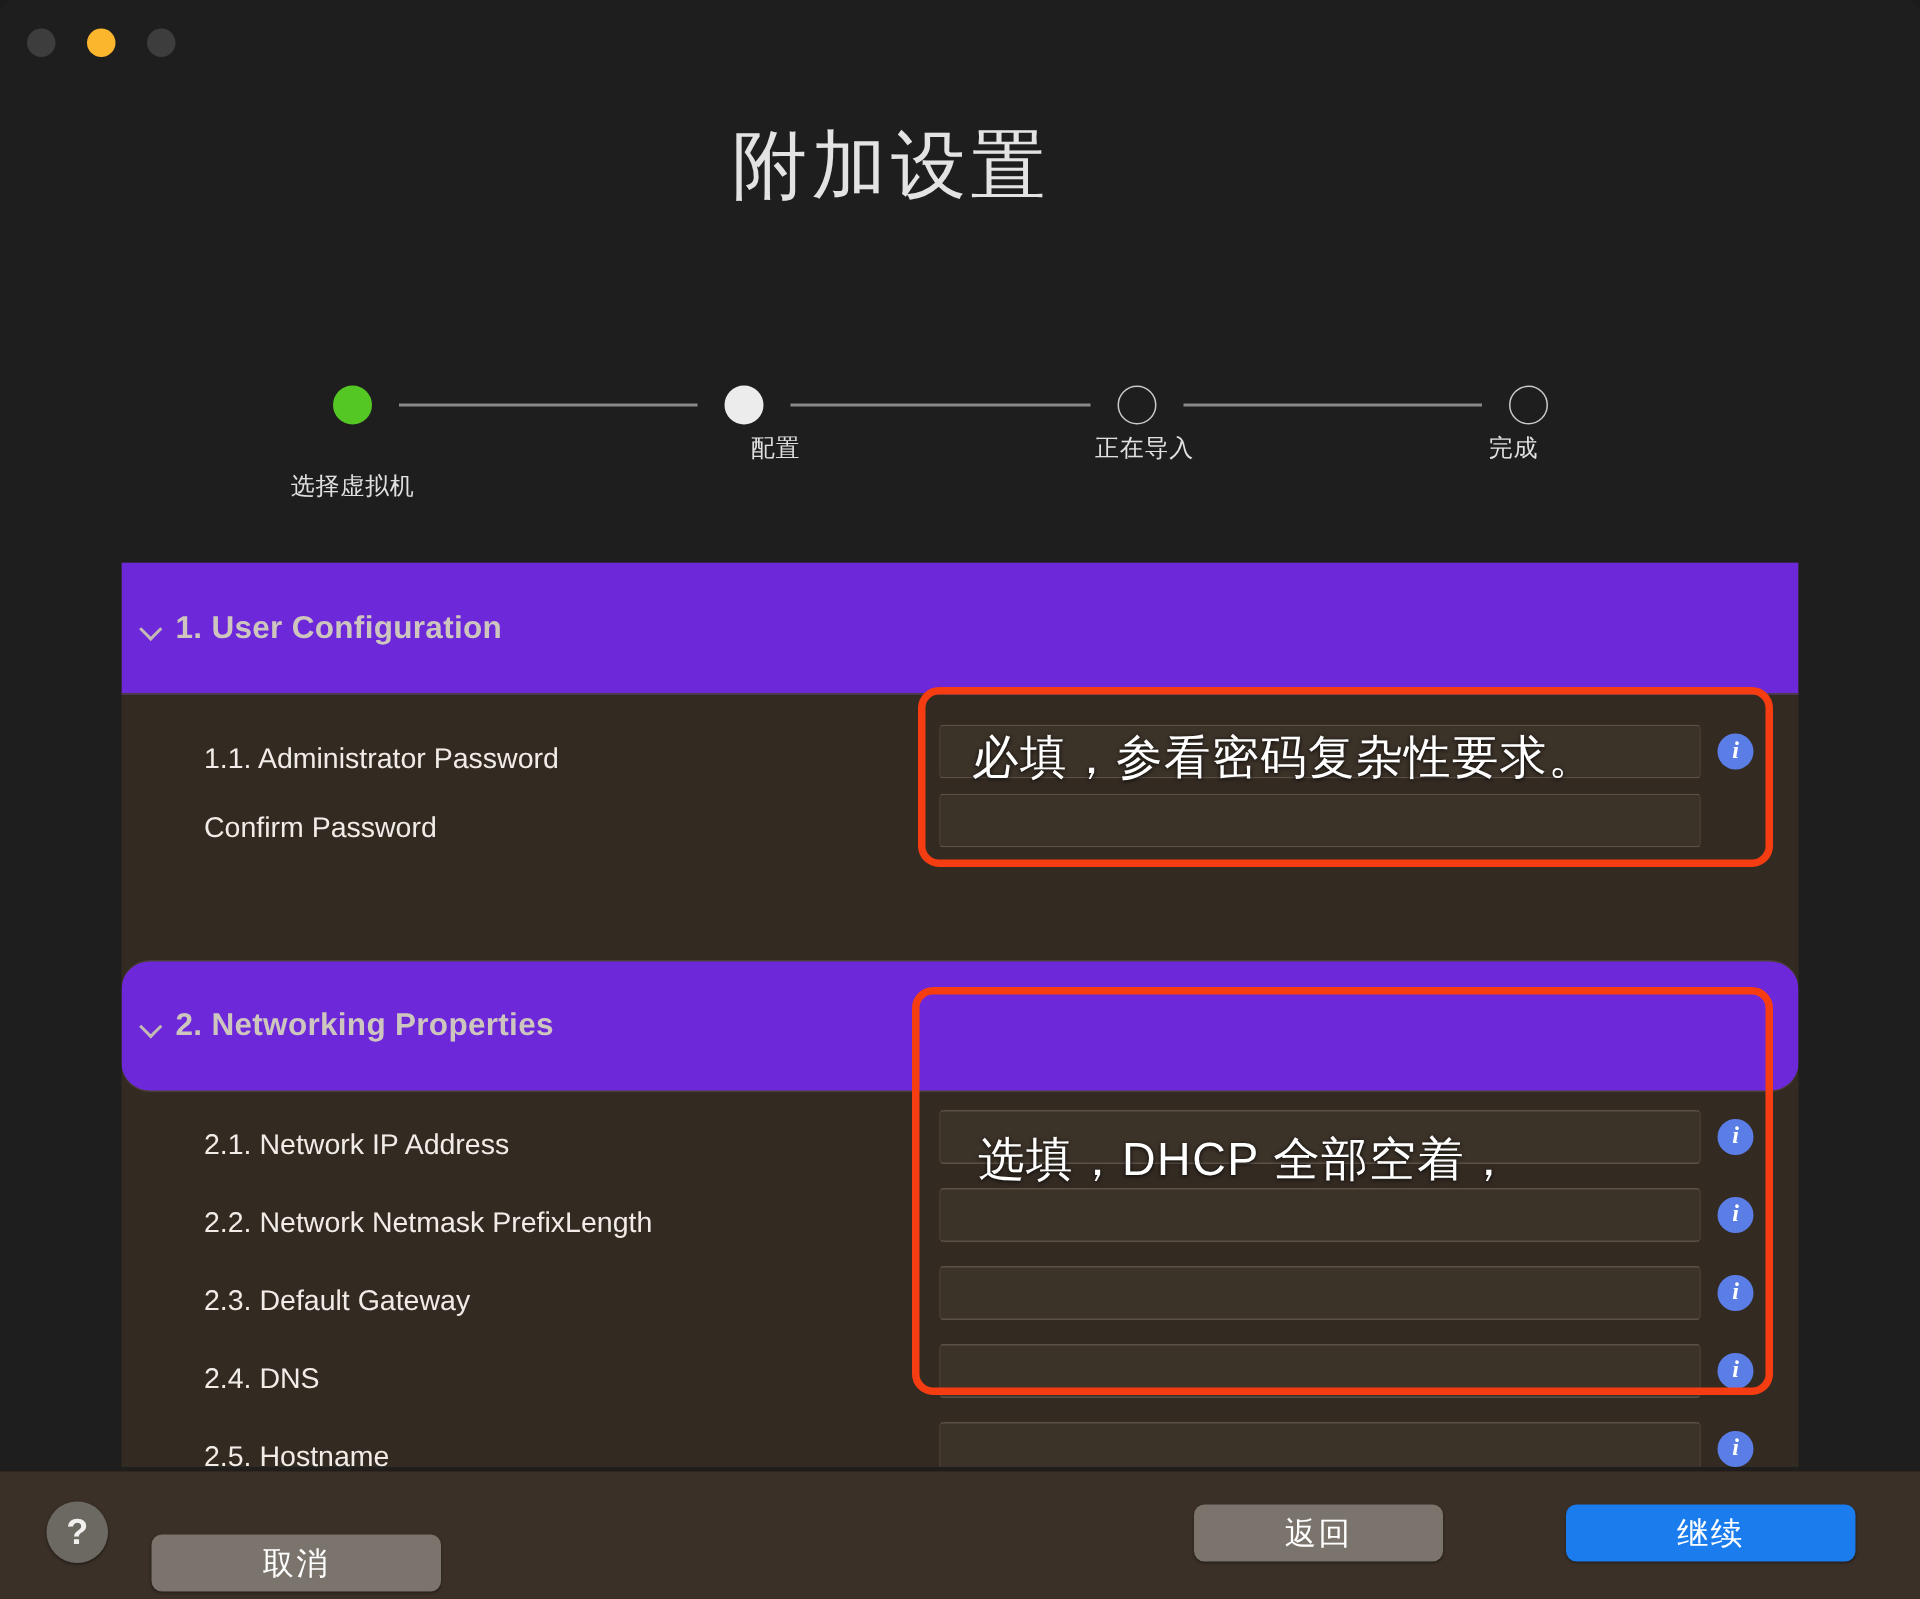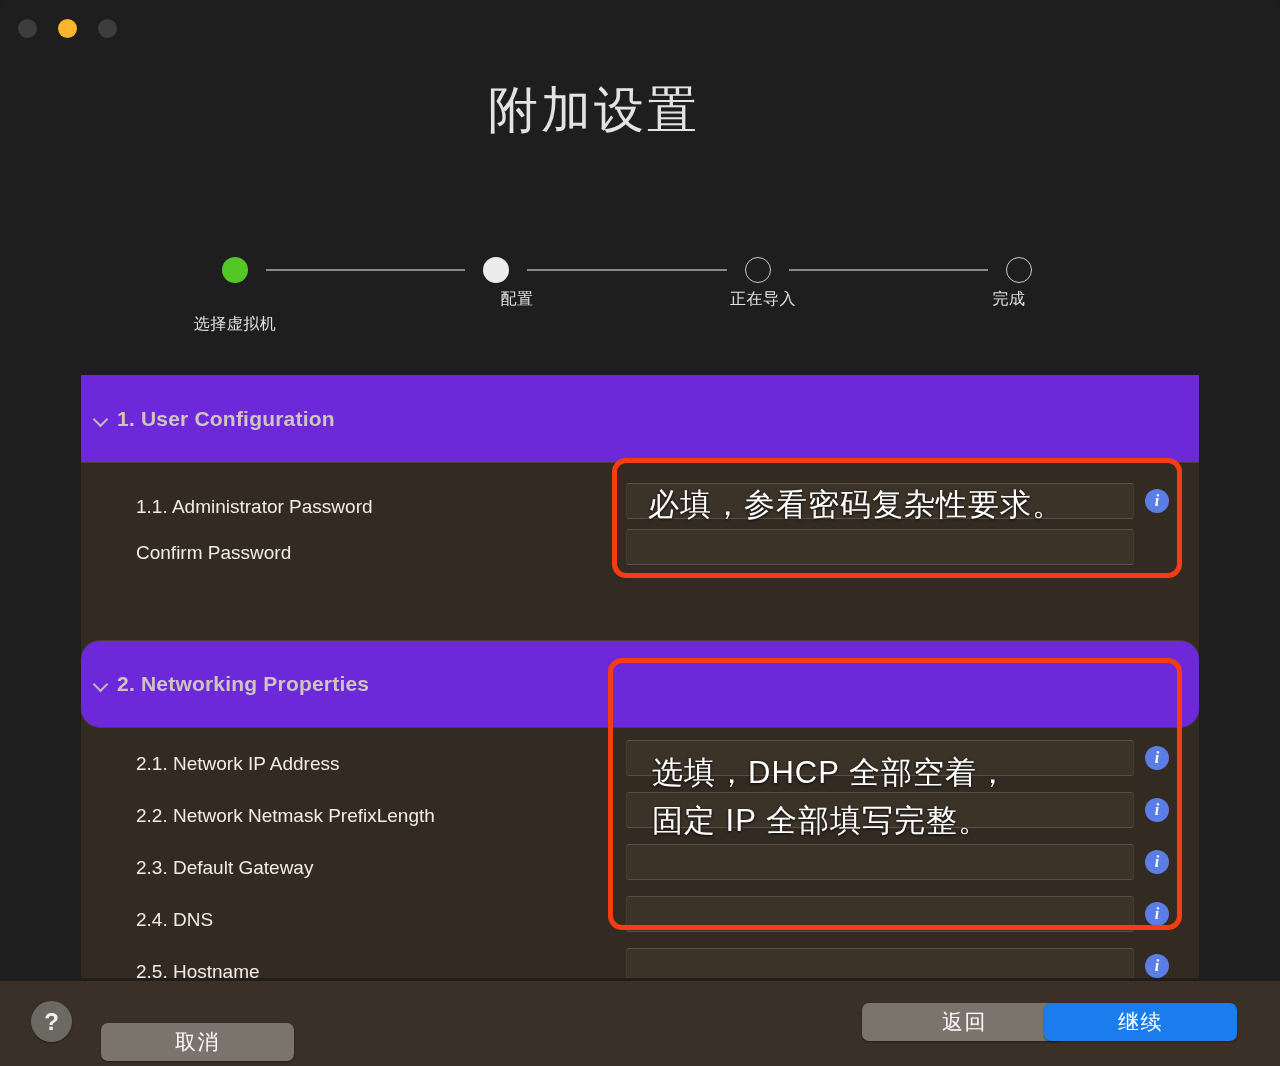--- a/index.html
+++ b/index.html
@@ -166,21 +166,21 @@
     display: flex; align-items: center; justify-content: center;
     font-size: 21px; color: #ffffff;
     letter-spacing: 1.5px;
     box-shadow: 0 1px 2px rgba(0,0,0,0.4);
     border: none;
   }
   .btn-gray { background: #7b746c; }
   .btn-blue { background: #1a7ced; }
 
   #btn-cancel { left: 101px;  width: 193px; margin-top: 20px; }
-  #btn-back   { left: 862px;  width: 205px; }
+  #btn-back   { left: 796px;  width: 166px; }
   #btn-next   { left: 1044px; width: 193px; }
 </style>
 </head>
 <body>
 
 <div id="window">
 
   <div id="titlebar">
     <div id="tl-wrap">
       <div class="traffic tl-close"></div>
@@ -250,21 +250,20 @@
       <div class="info-icon" style="left:1064px; top:174px;">i</div>
       <div class="info-icon" style="left:1064px; top:226px;">i</div>
     </div>
   </div>
 
   <div class="redbox" style="left:612px; top:458px; width:570px; height:120px;"></div>
   <div class="anno-text" style="left:648px; top:484px;">必填，参看密码复杂性要求。</div>
 
   <div class="redbox" style="left:608px; top:658px; width:574px; height:272px;"></div>
   <div class="anno-text" style="left:652px; top:752px;">选填，DHCP 全部空着，</div>
-  <div class="anno-text" style="left:652px; top:800px;">固定 IP 全部填写完整。</div>
 
   <div id="bottombar">
     <div class="help-btn">?</div>
     <div class="btn btn-gray" id="btn-cancel">取消</div>
     <div class="btn btn-gray" id="btn-back">返回</div>
     <div class="btn btn-blue" id="btn-next">继续</div>
   </div>
 
 </div>
 

